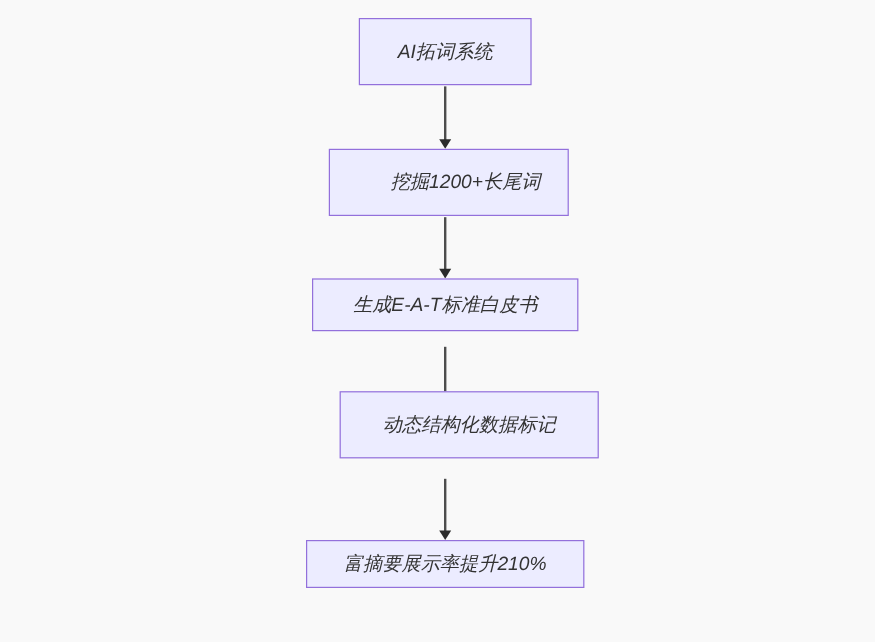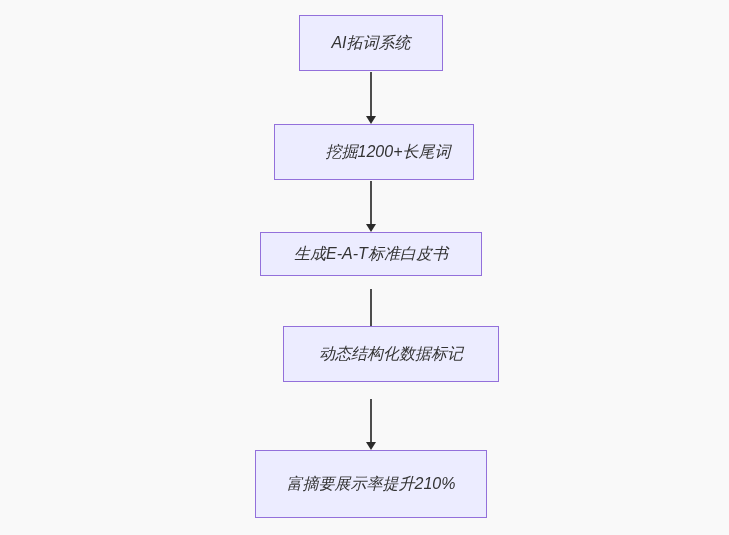--- a/index.html
+++ b/index.html
@@ -30,21 +30,21 @@
     align-items: center;
     justify-content: center;
     font-size: 16px;
     color: var(--text);
     white-space: nowrap;
   }
   .n1 { left: 299px; top: 15px;  width: 144px; height: 56px; }
   .n2 { left: 274px; top: 124px; width: 200px; height: 56px; padding-left: 28px; }
   .n3 { left: 260px; top: 232px; width: 222px; height: 44px; }
   .n4 { left: 263px; top: 326px; width: 216px; height: 56px; margin-left: 20px; }
-  .n5 { left: 255px; top: 450px; width: 232px; height: 68px; }
+  .n5 { left: 255px; top: 450px; width: 232px; height: 40px; }
 
   .arrow {
     position: absolute;
     left: 366px;
     width: 10px;
   }
   .a1 { top: 72px;  height: 52px; }
   .a2 { top: 181px; height: 51px; }
   .a3 { top: 289px; height: 53px; }
   .a4 { top: 399px; height: 51px; }

